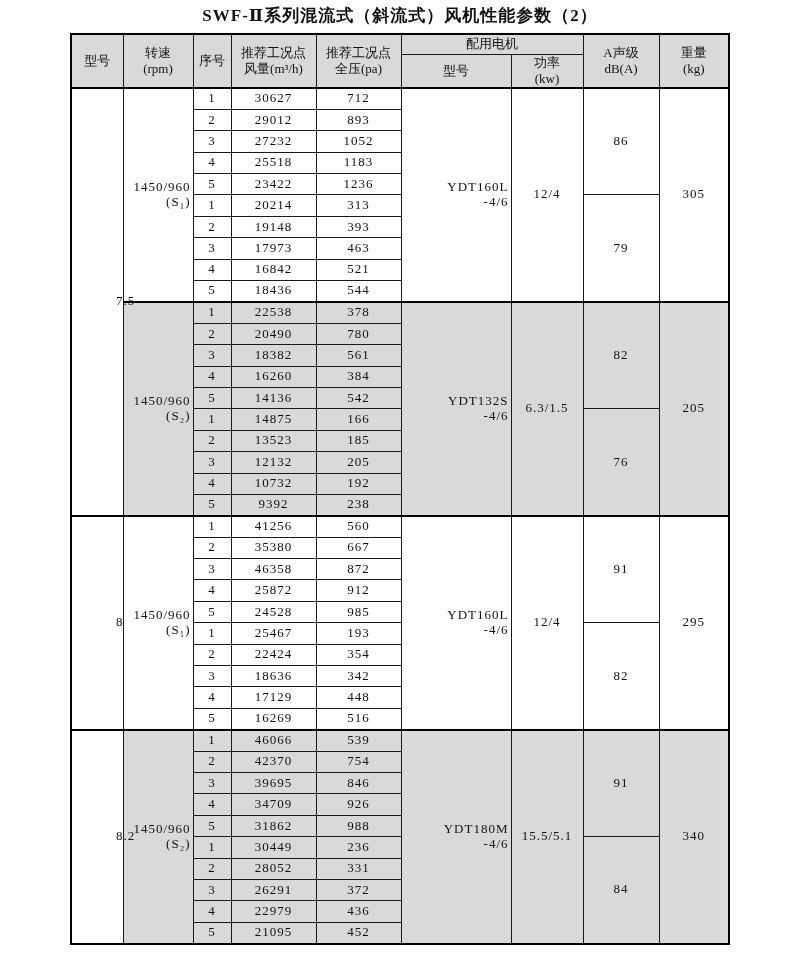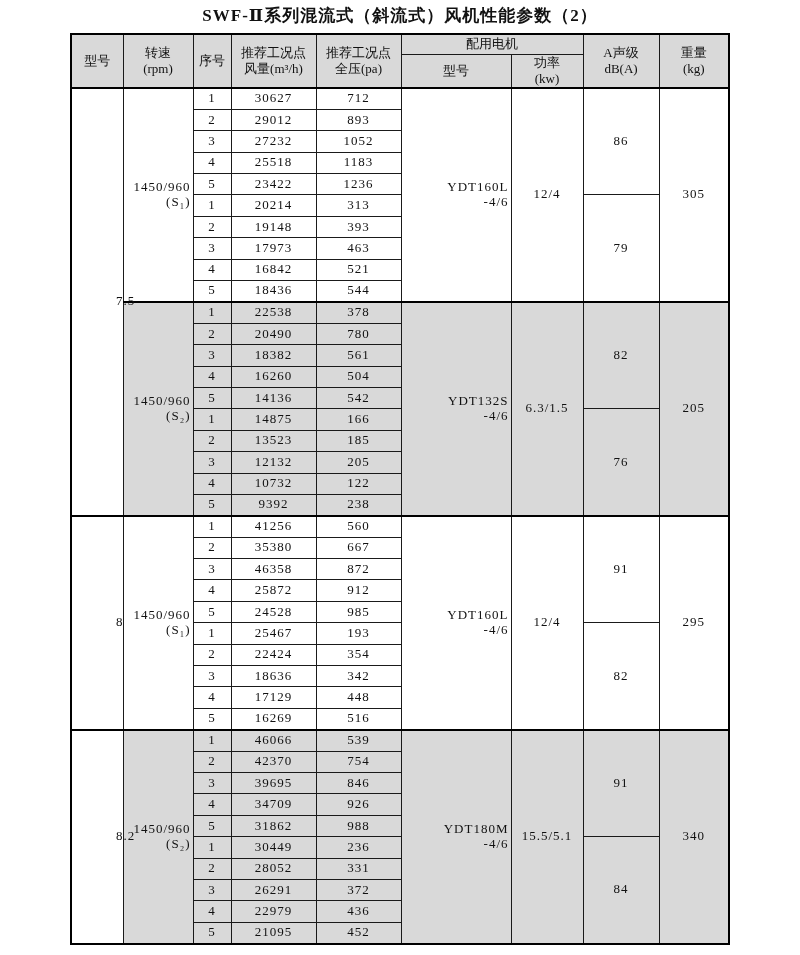--- a/index.html
+++ b/index.html
@@ -179,21 +179,21 @@
           <td>780</td>
         </tr>
         <tr class="shaded">
           <td>3</td>
           <td>18382</td>
           <td>561</td>
         </tr>
         <tr class="shaded">
           <td>4</td>
           <td>16260</td>
-          <td>504</td>
+          <td>384</td>
         </tr>
         <tr class="shaded">
           <td>5</td>
           <td>14136</td>
           <td>542</td>
         </tr>
         <tr class="shaded">
           <td>1</td>
           <td>14875</td>
           <td>166</td>
@@ -205,21 +205,21 @@
           <td>185</td>
         </tr>
         <tr class="shaded">
           <td>3</td>
           <td>12132</td>
           <td>205</td>
         </tr>
         <tr class="shaded">
           <td>4</td>
           <td>10732</td>
-          <td>122</td>
+          <td>192</td>
         </tr>
         <tr class="shaded">
           <td>5</td>
           <td>9392</td>
           <td>238</td>
         </tr>
         <tr class="sec-start">
           <td class="model-col" rowspan="10">8</td>
           <td class="pre" rowspan="10">1450/960
 (S₁)</td>

